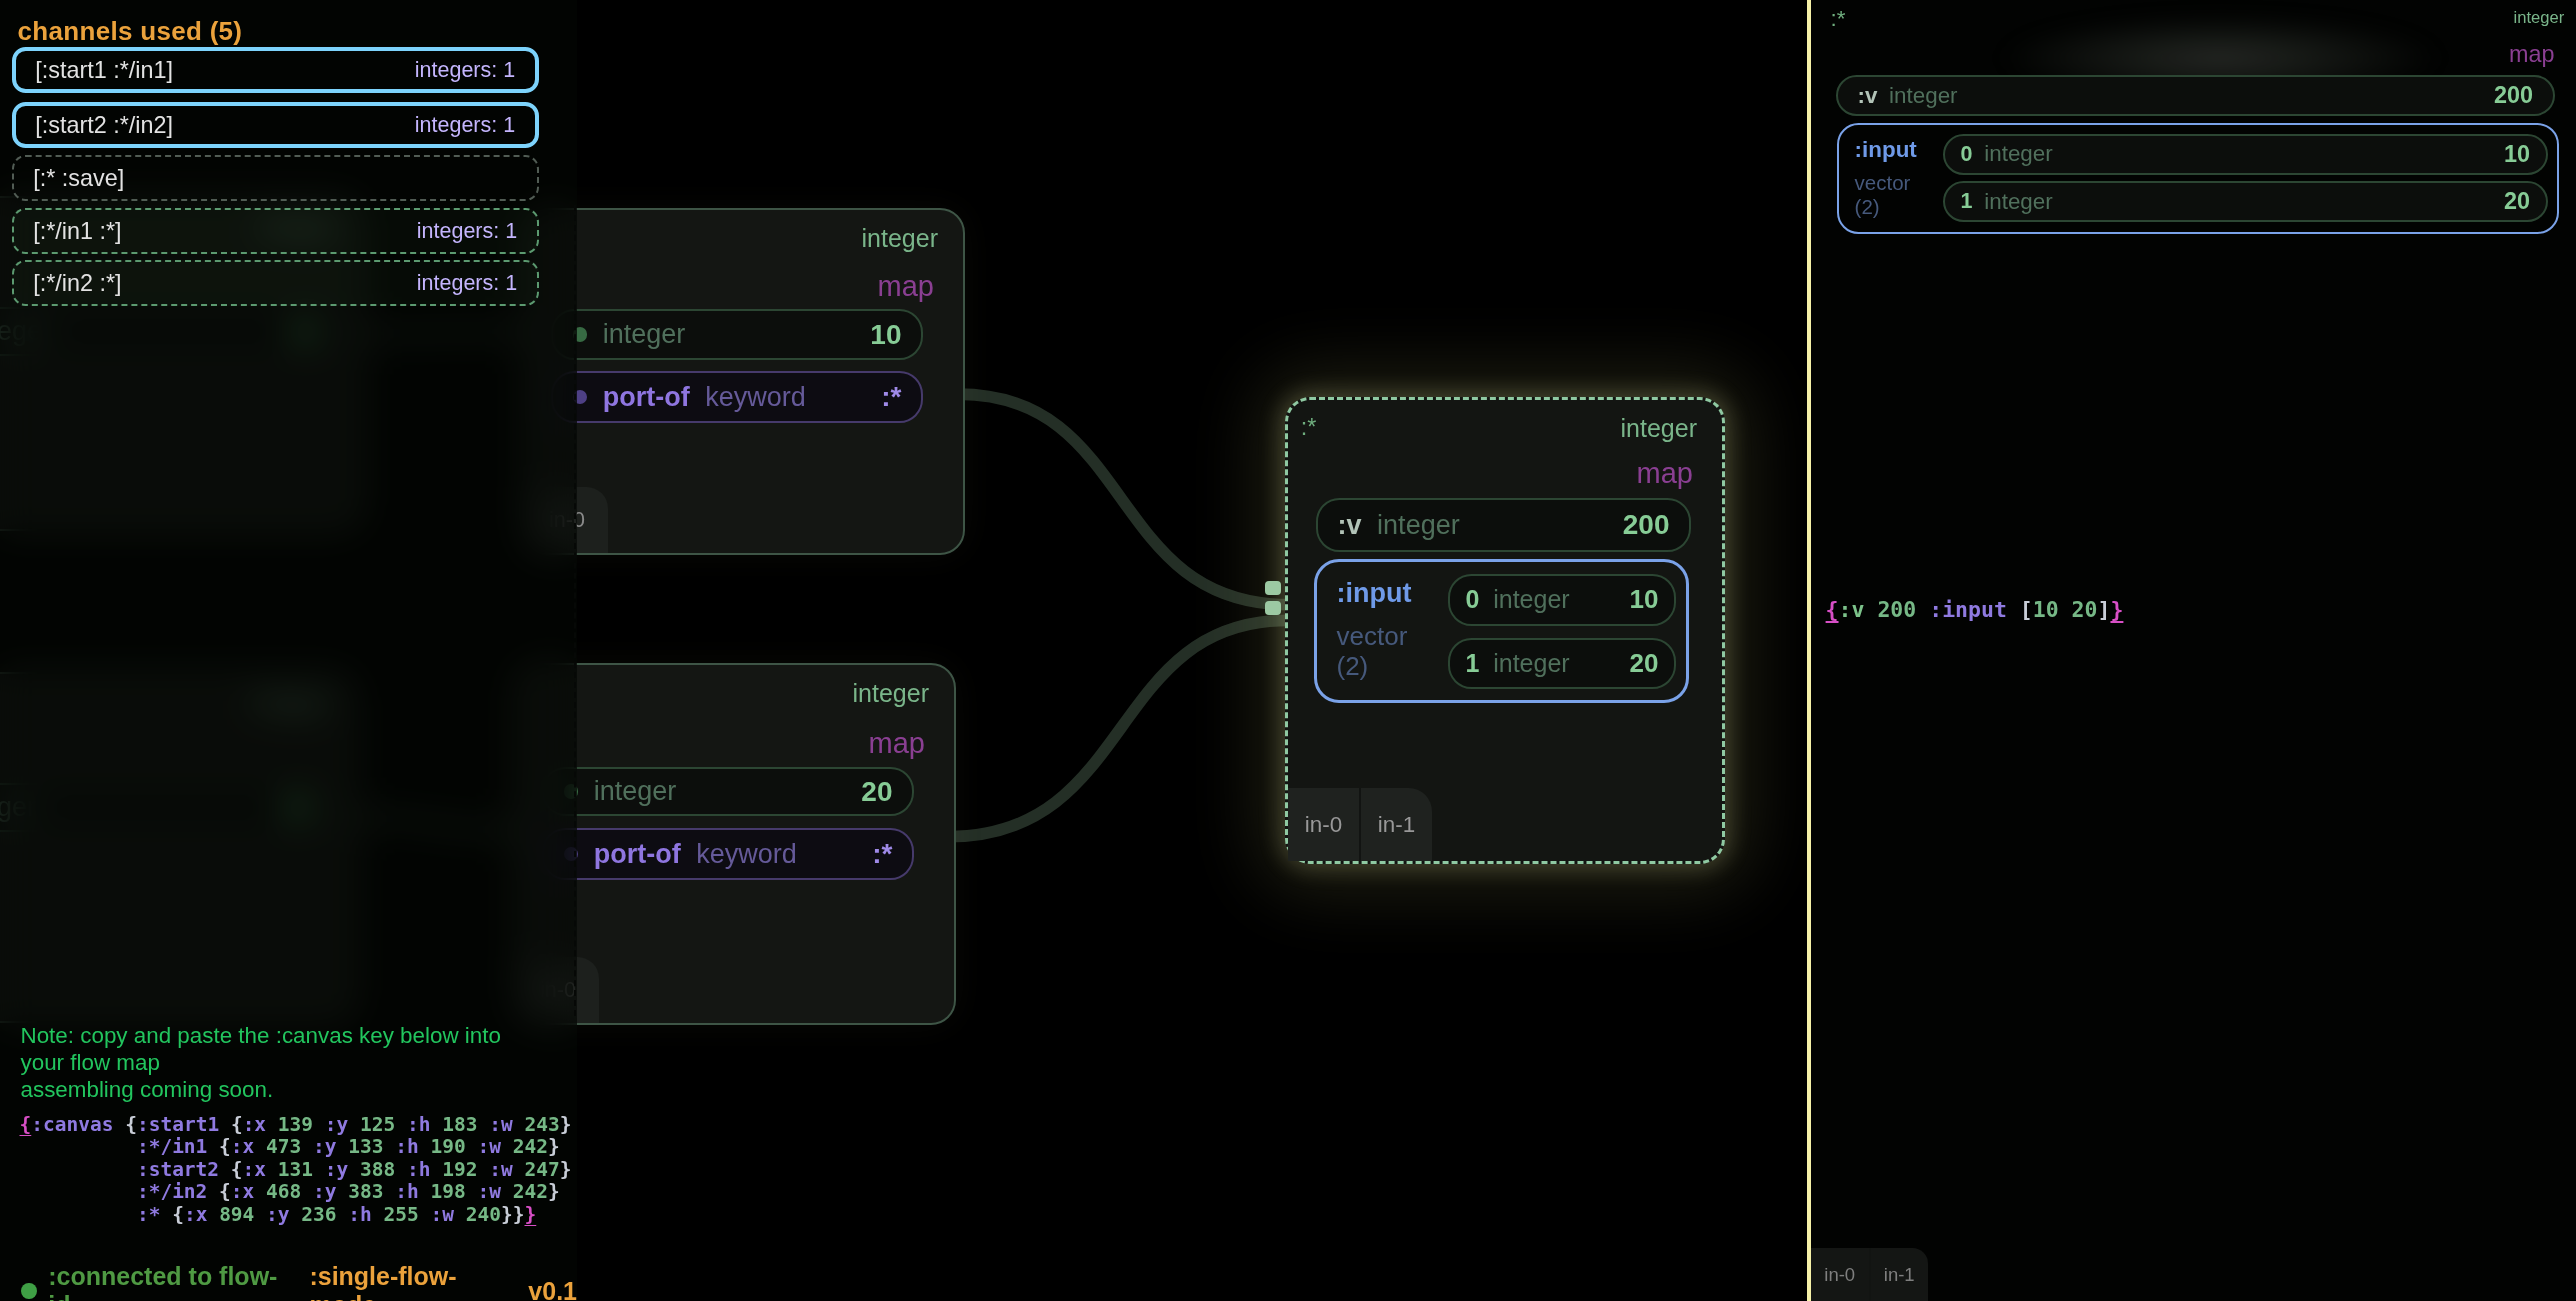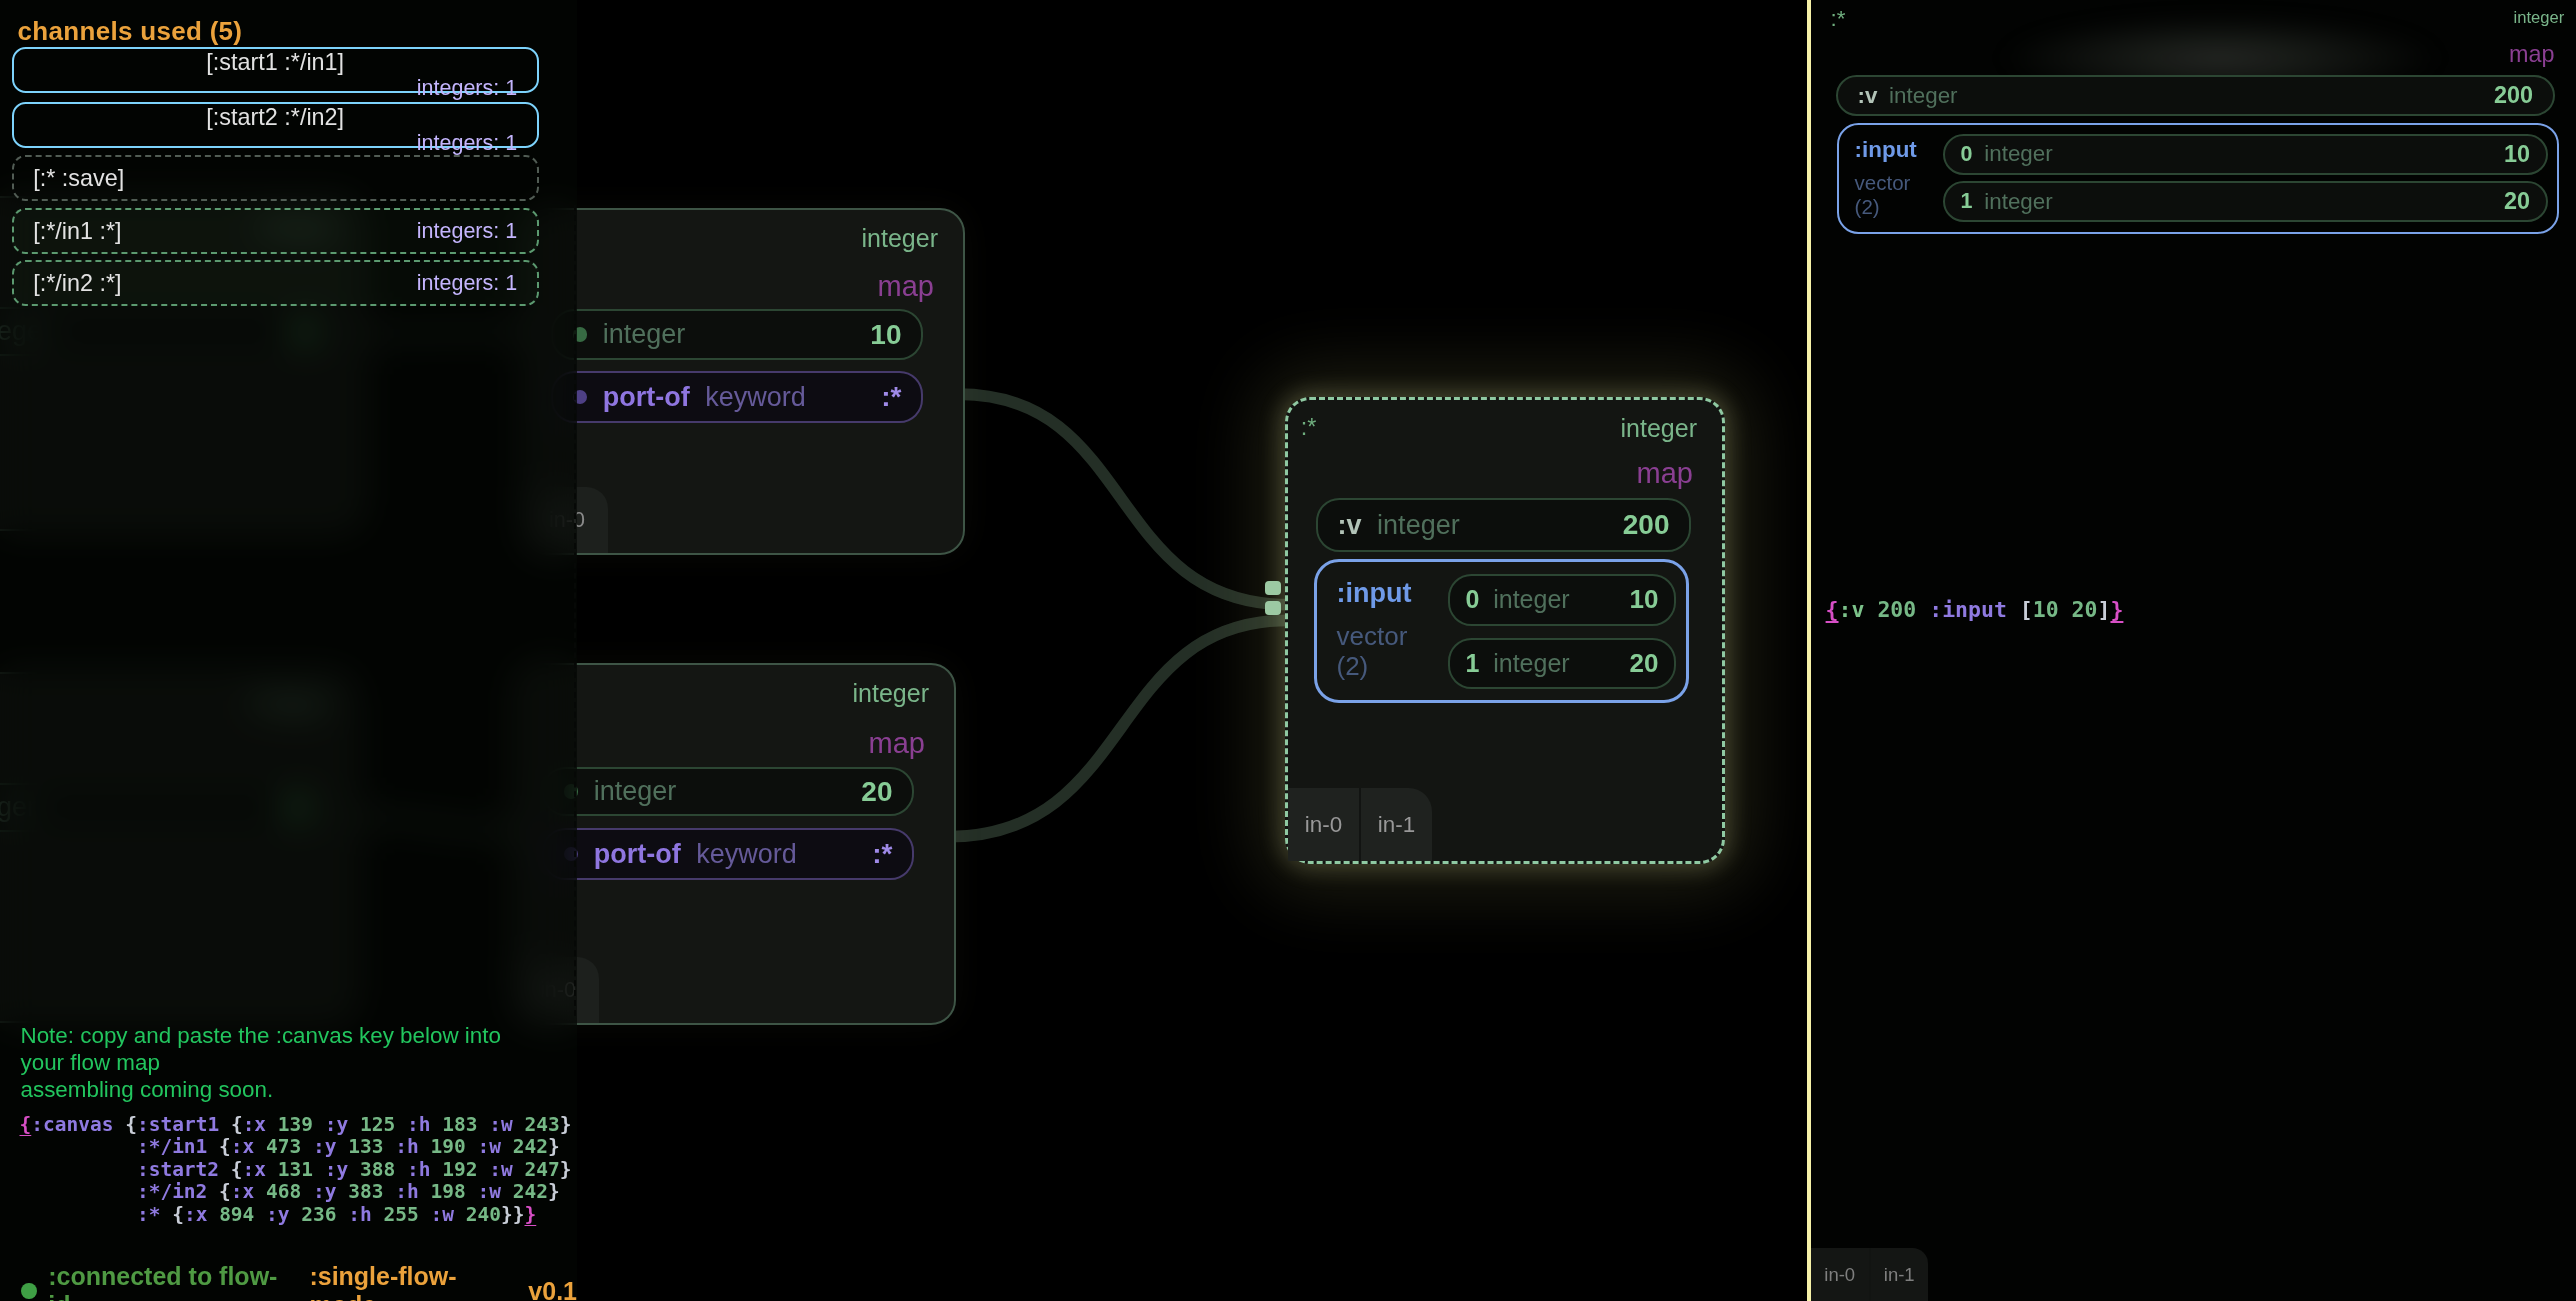--- a/index.html
+++ b/index.html
@@ -72,21 +72,21 @@
   
   #left-panel{position:absolute;left:0;top:0;width:577px;height:1302px;z-index:10;
               background:rgba(4,6,4,.62);backdrop-filter:blur(17.6px);-webkit-backdrop-filter:blur(17.6px);}
   #panel-edge{position:absolute;left:574px;top:205px;height:811px;width:0;
               border-left:2.9px dashed #060806;z-index:11;}
   .channels-title{position:absolute;left:17.6px;top:7.8px;font-size:26px;font-weight:bold;color:#eba23c;letter-spacing:0.3px;margin-top:8px;}
   .chan-item{position:absolute;left:11.7px;width:527px;height:46px;border-radius:13.7px;
              display:flex;align-items:center;padding:0 19.5px;box-sizing:border-box;}
   .chan-item .lbl{font-size:23.4px;color:#e2e2e2;}
   .chan-item .cnt{margin-left:auto;font-size:21.5px;color:#c4b5fd;}
-  .chan--solid{border:2px solid #7dd3fc;flex-direction:column;}
+  .chan--solid{border:4px solid #7dd3fc;}
   .chan--dashed-dim{border:2px dashed #515c54;}
   .chan--dashed-green{border:2px dashed #5c9a70;background:rgba(90,160,105,.05);}
   #chan-0{top:47px;} #chan-1{top:102px;} #chan-2{top:155px;} #chan-3{top:208px;} #chan-4{top:260px;}
 
   .note{position:absolute;left:20.5px;top:1022px;width:517px;font-size:22.4px;line-height:27px;color:#22c55e;}
   .code-block{position:absolute;left:19.5px;top:1114px;font-family:"DejaVu Sans Mono",monospace;
               font-weight:bold;font-size:19.5px;line-height:22.4px;white-space:pre;}
   .code-line{white-space:pre;}
   .tok-ob{color:#d84fc6;text-decoration:underline;text-underline-offset:3.9px;}
   .tok-pu{color:#c9ced8;}

